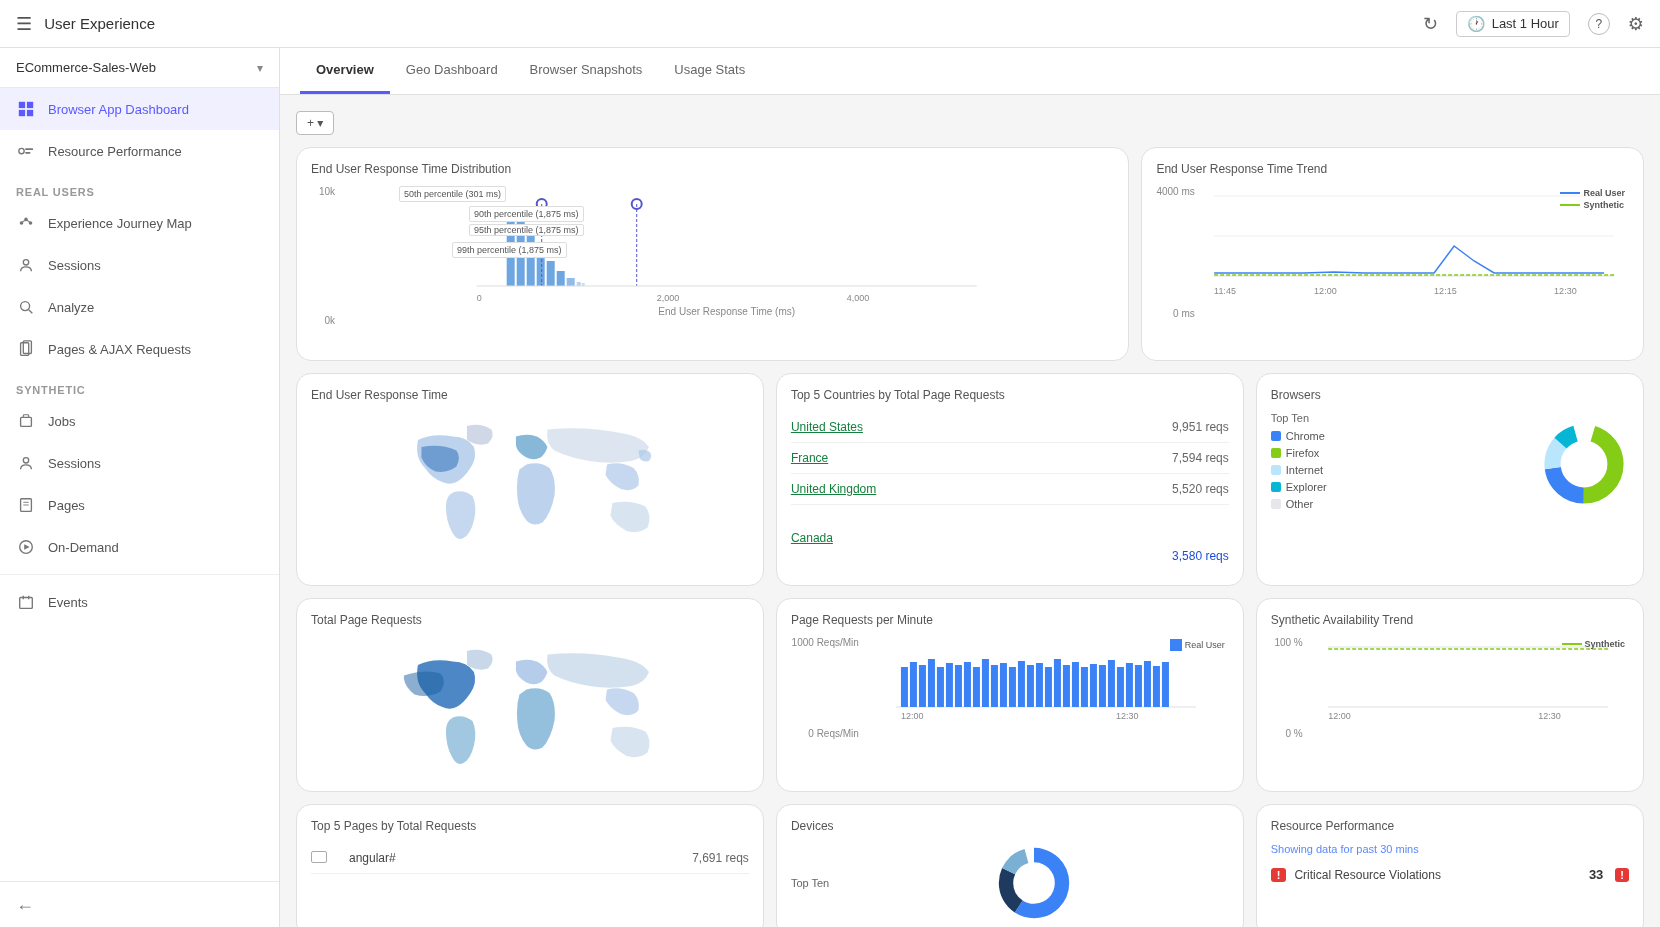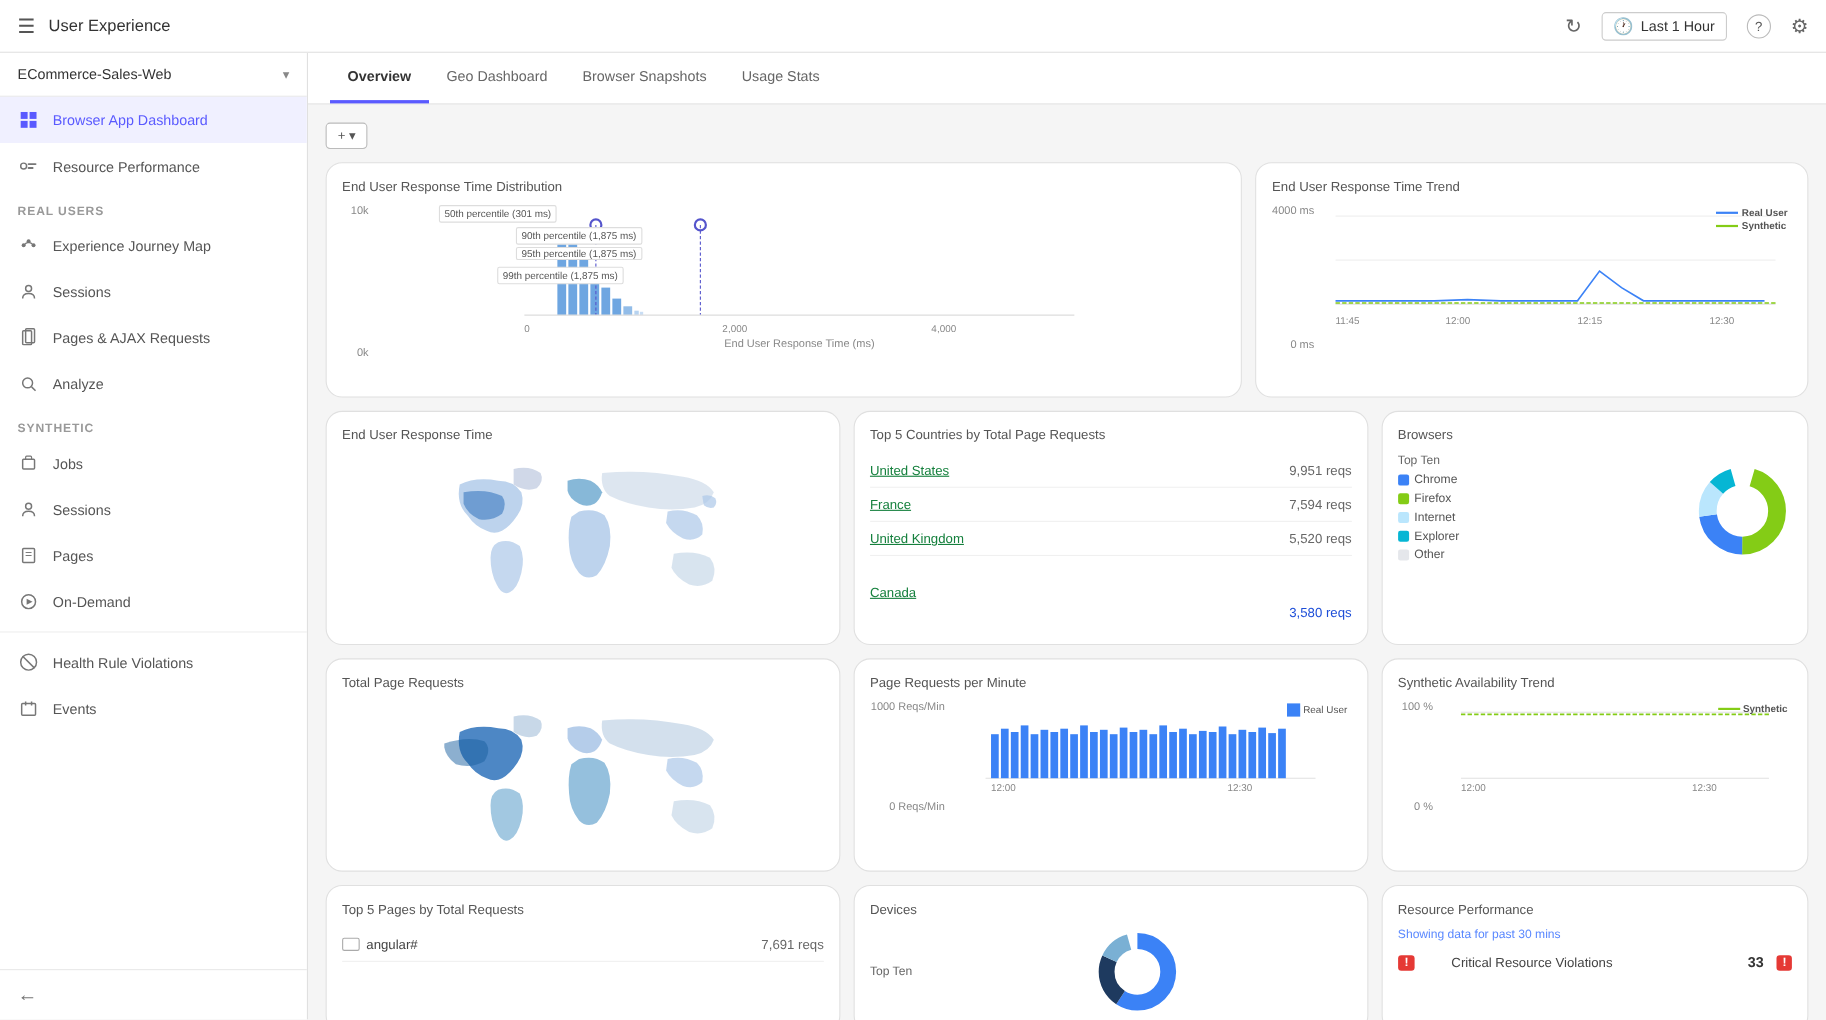--- a/index.html
+++ b/index.html
@@ -134,34 +134,34 @@
         <svg viewBox="0 0 20 20" width="18" height="18">
             <circle cx="10" cy="7" r="3" fill="none" stroke="#777" stroke-width="1.5"></circle>
             <path d="M4 17 Q4 12 10 12 Q16 12 16 17" fill="none" stroke="#777" stroke-width="1.5"></path>
           </svg>
       </span>
       <span>Sessions</span>
     </div>
     <div class="sidebar-item">
       <span class="icon">
         <svg viewBox="0 0 20 20" width="18" height="18">
+            <circle cx="9" cy="9" r="5" fill="none" stroke="#777" stroke-width="1.5"></circle>
+            <line x1="13" y1="13" x2="17" y2="17" stroke="#777" stroke-width="1.5"></line>
+          </svg>
+      </span>
+      <span>Analyze</span>
+    </div>
+    <div class="sidebar-item">
+      <span class="icon">
+        <svg viewBox="0 0 20 20" width="18" height="18">
             <rect x="4" y="3" width="9" height="14" fill="none" stroke="#777" stroke-width="1.5" rx="1"></rect>
             <rect x="7" y="1" width="9" height="14" fill="none" stroke="#777" stroke-width="1.5" rx="1"></rect>
           </svg>
       </span>
       <span>Pages &amp; AJAX Requests</span>
-    </div>
-    <div class="sidebar-item">
-      <span class="icon">
-        <svg viewBox="0 0 20 20" width="18" height="18">
-            <circle cx="9" cy="9" r="5" fill="none" stroke="#777" stroke-width="1.5"></circle>
-            <line x1="13" y1="13" x2="17" y2="17" stroke="#777" stroke-width="1.5"></line>
-          </svg>
-      </span>
-      <span>Analyze</span>
     </div>
 
     <div class="sidebar-section-label">SYNTHETIC</div>
 
     <div class="sidebar-item">
       <span class="icon">
         <svg viewBox="0 0 20 20" width="18" height="18">
             <rect x="4" y="6" width="12" height="10" fill="none" stroke="#777" stroke-width="1.5" rx="1"></rect>
             <path d="M7 6 V4 Q7 3 8 3 H12 Q13 3 13 4 V6" fill="none" stroke="#777" stroke-width="1.2"></path>
           </svg>
@@ -192,29 +192,20 @@
         <svg viewBox="0 0 20 20" width="18" height="18">
             <circle cx="10" cy="10" r="7" fill="none" stroke="#777" stroke-width="1.5"></circle>
             <polygon points="8,7 14,10 8,13" fill="#777"></polygon>
           </svg>
       </span>
       <span>On-Demand</span>
     </div>
 
     <div style="border-top:1px solid #eee;margin:6px 0;"></div>
 
-    <div class="sidebar-item">
-      <span class="icon">
-        <svg viewBox="0 0 20 20" width="18" height="18">
-            <circle cx="10" cy="10" r="8" fill="none" stroke="#777" stroke-width="1.5"></circle>
-            <line x1="4" y1="4" x2="16" y2="16" stroke="#777" stroke-width="1.5"></line>
-          </svg>
-      </span>
-      <span>Health Rule Violations</span>
-    </div>
     <div class="sidebar-item">
       <span class="icon">
         <svg viewBox="0 0 20 20" width="18" height="18">
             <rect x="3" y="5" width="14" height="12" fill="none" stroke="#777" stroke-width="1.5" rx="1"></rect>
             <line x1="7" y1="3" x2="7" y2="7" stroke="#777" stroke-width="1.5"></line>
             <line x1="13" y1="3" x2="13" y2="7" stroke="#777" stroke-width="1.5"></line>
           </svg>
       </span>
       <span>Events</span>
     </div>
@@ -514,21 +505,21 @@
           </div>
         </div>
       </div>
 
       
       <div class="grid-row">
 
         <div class="card" style="flex:1.1;">
           <div class="card-title">Top 5 Pages by Total Requests</div>
           <div class="pages-row">
-            <div style="display:flex;align-items:center;gap:6px;">
+            <div style="display:flex;gap:22px;">
               <div class="page-icon"></div>
               <span style="font-size:12px;color:#444;">angular#</span>
             </div>
             <span style="font-size:12px;color:#666;">7,691 reqs</span>
           </div>
         </div>
 
         <div class="card" style="flex:1.1;">
           <div class="card-title">Devices</div>
           <div style="display:flex;align-items:center;gap:10px;">
@@ -542,21 +533,21 @@
               </svg>
             </div>
           </div>
         </div>
 
         <div class="card" style="flex:0.9;">
           <div class="card-title">Resource Performance</div>
           <div class="resource-info">Showing data for past 30 mins</div>
           <div class="resource-row">
             <span class="resource-badge">!</span>
-            <span style="font-size:12px;color:#444;margin-left:25px;">Critical Resource Violations</span>
+            <span style="font-size:12px;color:#444;">Critical Resource Violations</span>
             <span style="font-size:13px;color:#333;font-weight:600;margin-left:auto;">33</span>
             <span style="background:#e53935;color:#fff;border-radius:3px;padding:1px 5px;font-size:11px;font-weight:700;margin-left:4px;">!</span>
           </div>
         </div>
       </div>
     </div>
   </div>
 </div>
 
 </body></html>

